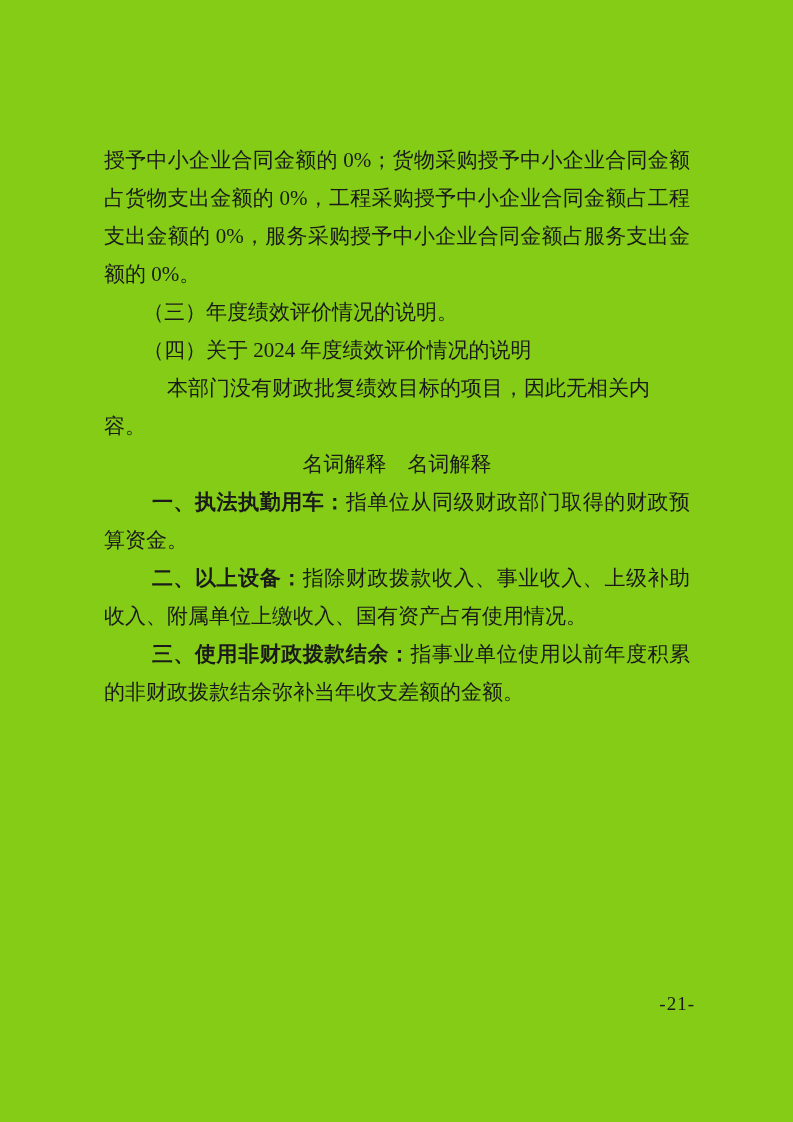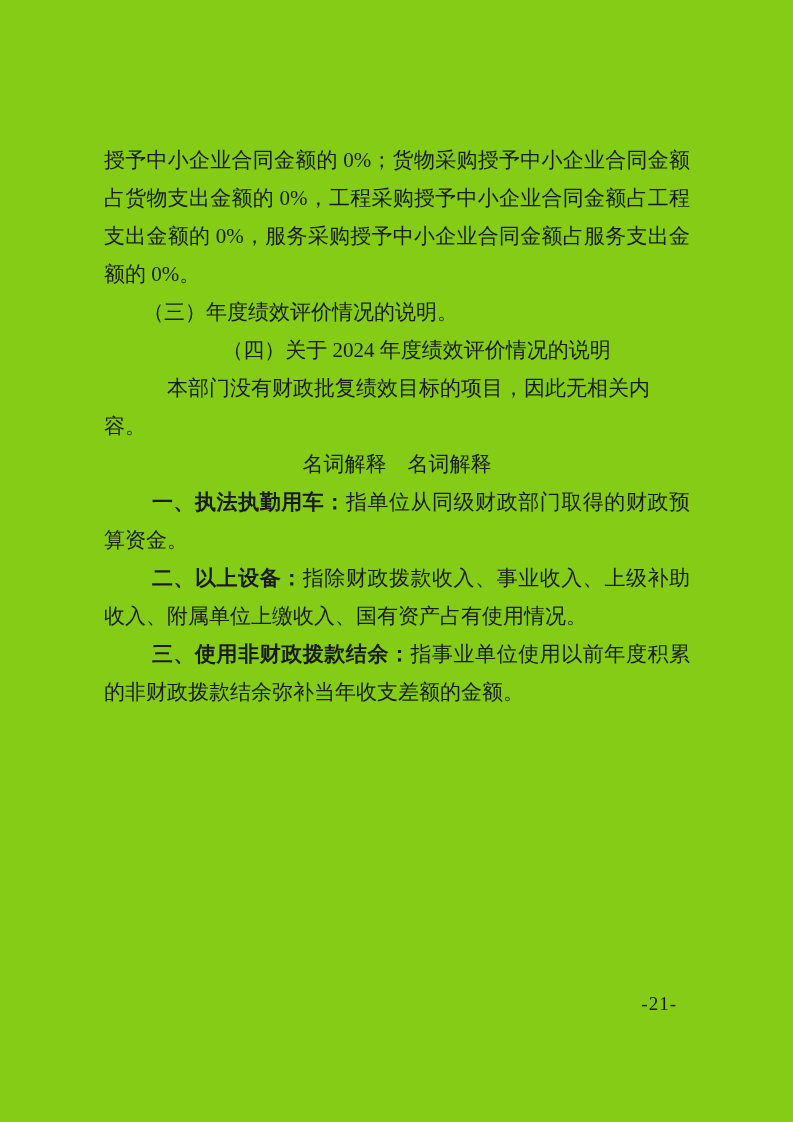--- a/index.html
+++ b/index.html
@@ -41,21 +41,20 @@
   }
   .h-assets {
     margin-top: 10px;
   }
   .para-assets {
     text-indent: 44px;
     margin-top: 3px;
   }
   .h-perf {
     margin-top: 2px;
-    text-align: center;
   }
   .para-perf {
     text-indent: 63px;
     text-align: left;
   }
   .section-heading {
     margin-top: 7px;
     text-align: center;
     text-indent: 0;
     font-family: "Liberation Sans", "DejaVu Sans", sans-serif;
@@ -69,21 +68,21 @@
   }
   .term-3 {
     margin-top: 2px;
   }
   .term .lead {
     font-weight: bold;
   }
   .page-number {
     position: absolute;
     top: 993px;
-    right: 116px;
+    right: 98px;
     font-size: 19px;
     line-height: 22px;
     letter-spacing: 1px;
   }
 </style>
 </head>
 <body>
 
 <div class="page">
   <div class="content">

